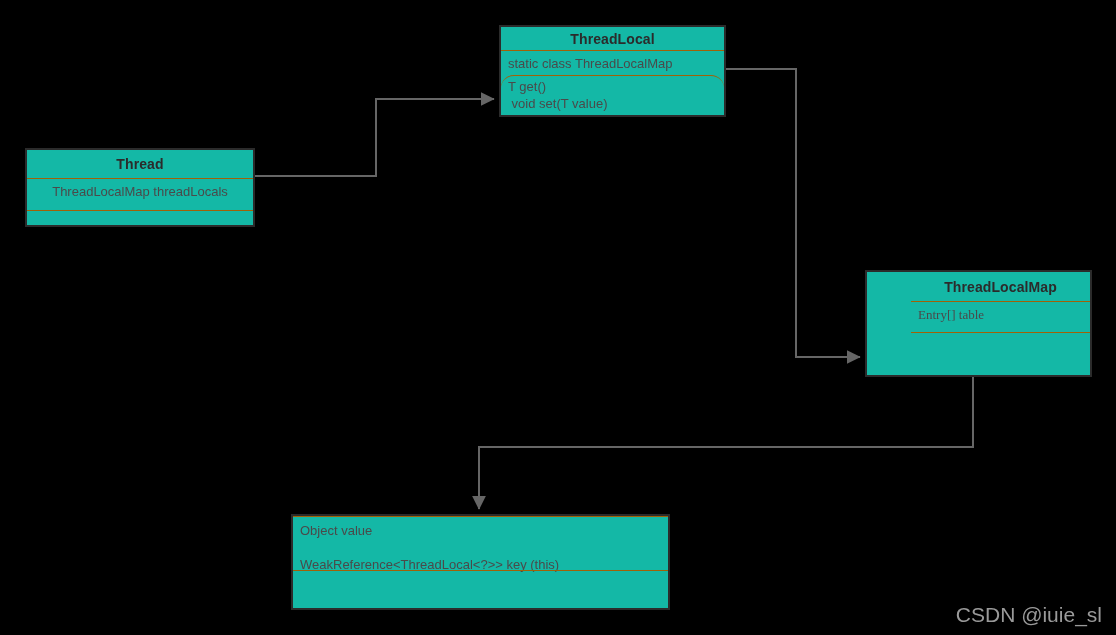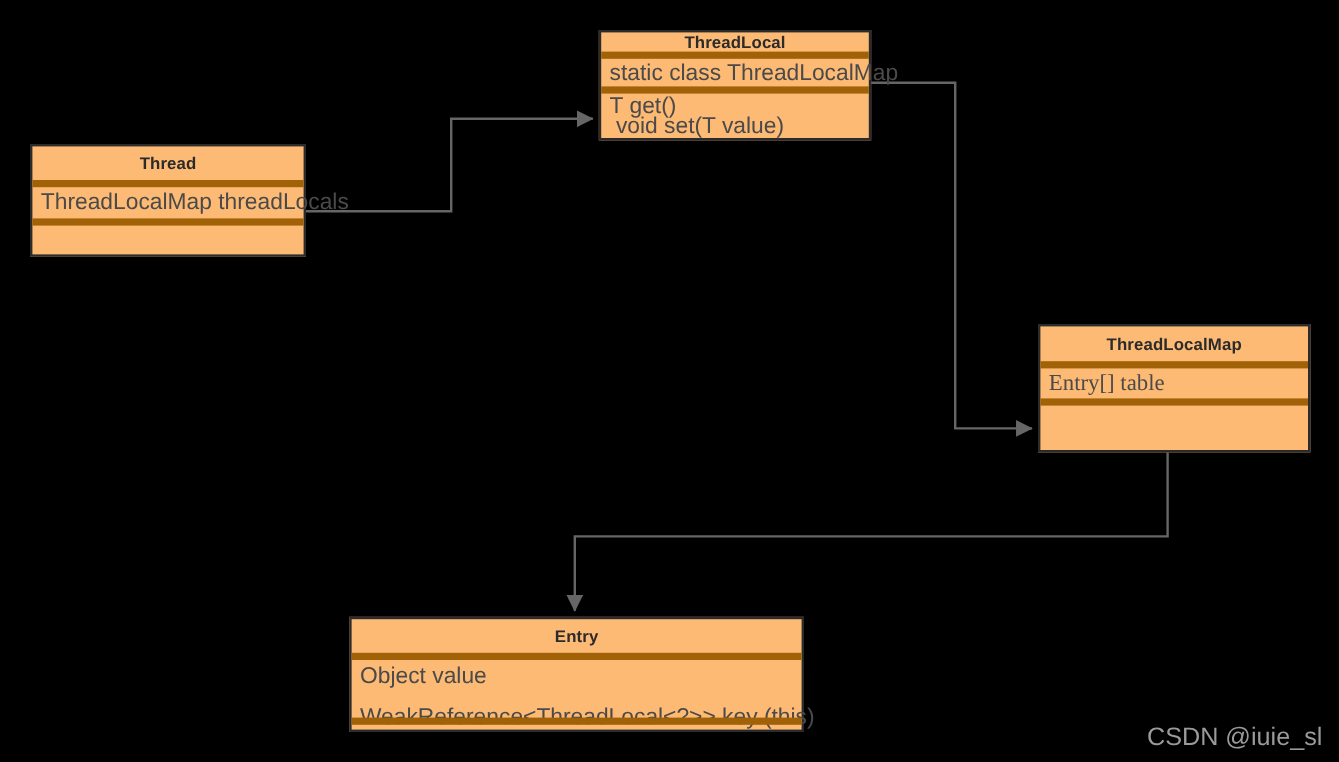--- a/index.html
+++ b/index.html
@@ -11,41 +11,41 @@
     position: relative;
     width: 1116px;
     height: 635px;
     background: #000000;
     overflow: hidden;
     font-family: "Liberation Sans", sans-serif;
   }
   
   .uml-box {
     position: absolute;
-    background: #fdba74;
+    background: #14b8a6;
     border: 2px solid #2b2b2b;
     box-sizing: border-box;
     display: flex;
     flex-direction: column;
   }
   .uml-title {
     font-weight: bold;
     font-size: 14px;
     color: #2b2b2b;
     text-align: center;
     display: flex;
     align-items: center;
     justify-content: center;
     box-sizing: border-box;
     letter-spacing: 0.1px;
   }
   .uml-section {
-    border-top: 6px solid #a16207;
+    border-top: 1px solid #a16207;
     box-sizing: border-box;
-    font-size: 19px;
+    font-size: 13px;
     color: #4a4a4a;
     padding: 4px 7px 3px 7px;
     line-height: 17px;
     white-space: pre;
   }
   .uml-section.empty {
     padding: 0;
   }
 
   
@@ -81,41 +81,40 @@
       </marker>
     </defs>
 
     <path d="M 255 176 L 376 176 L 376 99 L 494 99" fill="none" stroke="#666666" stroke-width="2" marker-end="url(#arrow)"></path>
 
     <path d="M 726 69 L 796 69 L 796 357 L 860 357" fill="none" stroke="#666666" stroke-width="2" marker-end="url(#arrow)"></path>
 
     <path d="M 973 377 L 973 447 L 479 447 L 479 509" fill="none" stroke="#666666" stroke-width="2" marker-end="url(#arrow)"></path>
   </svg>
 
-  <div class="uml-box" style="left:25px; top:120px; width:230px; height:94px;">
+  <div class="uml-box" style="left:25px; top:148px; width:230px; height:79px;">
     <div class="uml-title" style="height:28px;">Thread</div>
     <div class="uml-section" style="height:32px;text-align:center;">ThreadLocalMap threadLocals</div>
     <div class="uml-section empty" style="flex:1;"></div>
   </div>
 
   <div class="uml-box" style="left:499px; top:25px; width:227px; height:92px;">
     <div class="uml-title" style="height:30px;">ThreadLocal</div>
     <div class="uml-section" style="height:29px;">static class ThreadLocalMap</div>
-    <div class="uml-section" style="flex:1; padding-top:2px;">T get()
+    <div class="uml-section" style="flex:1; padding-top:2px;border-radius:13px;">T get()
  void set(T value)</div>
   </div>
 
-  <div class="uml-box" style="left:865px; top:270px; width:227px; height:107px;">
+  <div class="uml-box" style="left:865px; top:270px; width:227px; height:107px;padding-left:44px;">
     <div class="uml-title" style="height:29px;">ThreadLocalMap</div>
     <div class="uml-section" style="height:31px;font-family:Liberation Serif, serif;">Entry[] table</div>
     <div class="uml-section empty" style="flex:1;"></div>
   </div>
 
   <div class="uml-box" style="left:291px; top:514px; width:379px; height:96px;">
-    <div class="uml-title" style="height:28px;">Entry</div>
     <div class="uml-section" style="height:54px; padding-top:5px;">Object value
 
 WeakReference&lt;ThreadLocal&lt;?&gt;&gt; key (this)</div>
     <div class="uml-section empty" style="flex:1;"></div>
   </div>
 
   <div id="watermark">CSDN @iuie_sl</div>
 
 </div>
 

